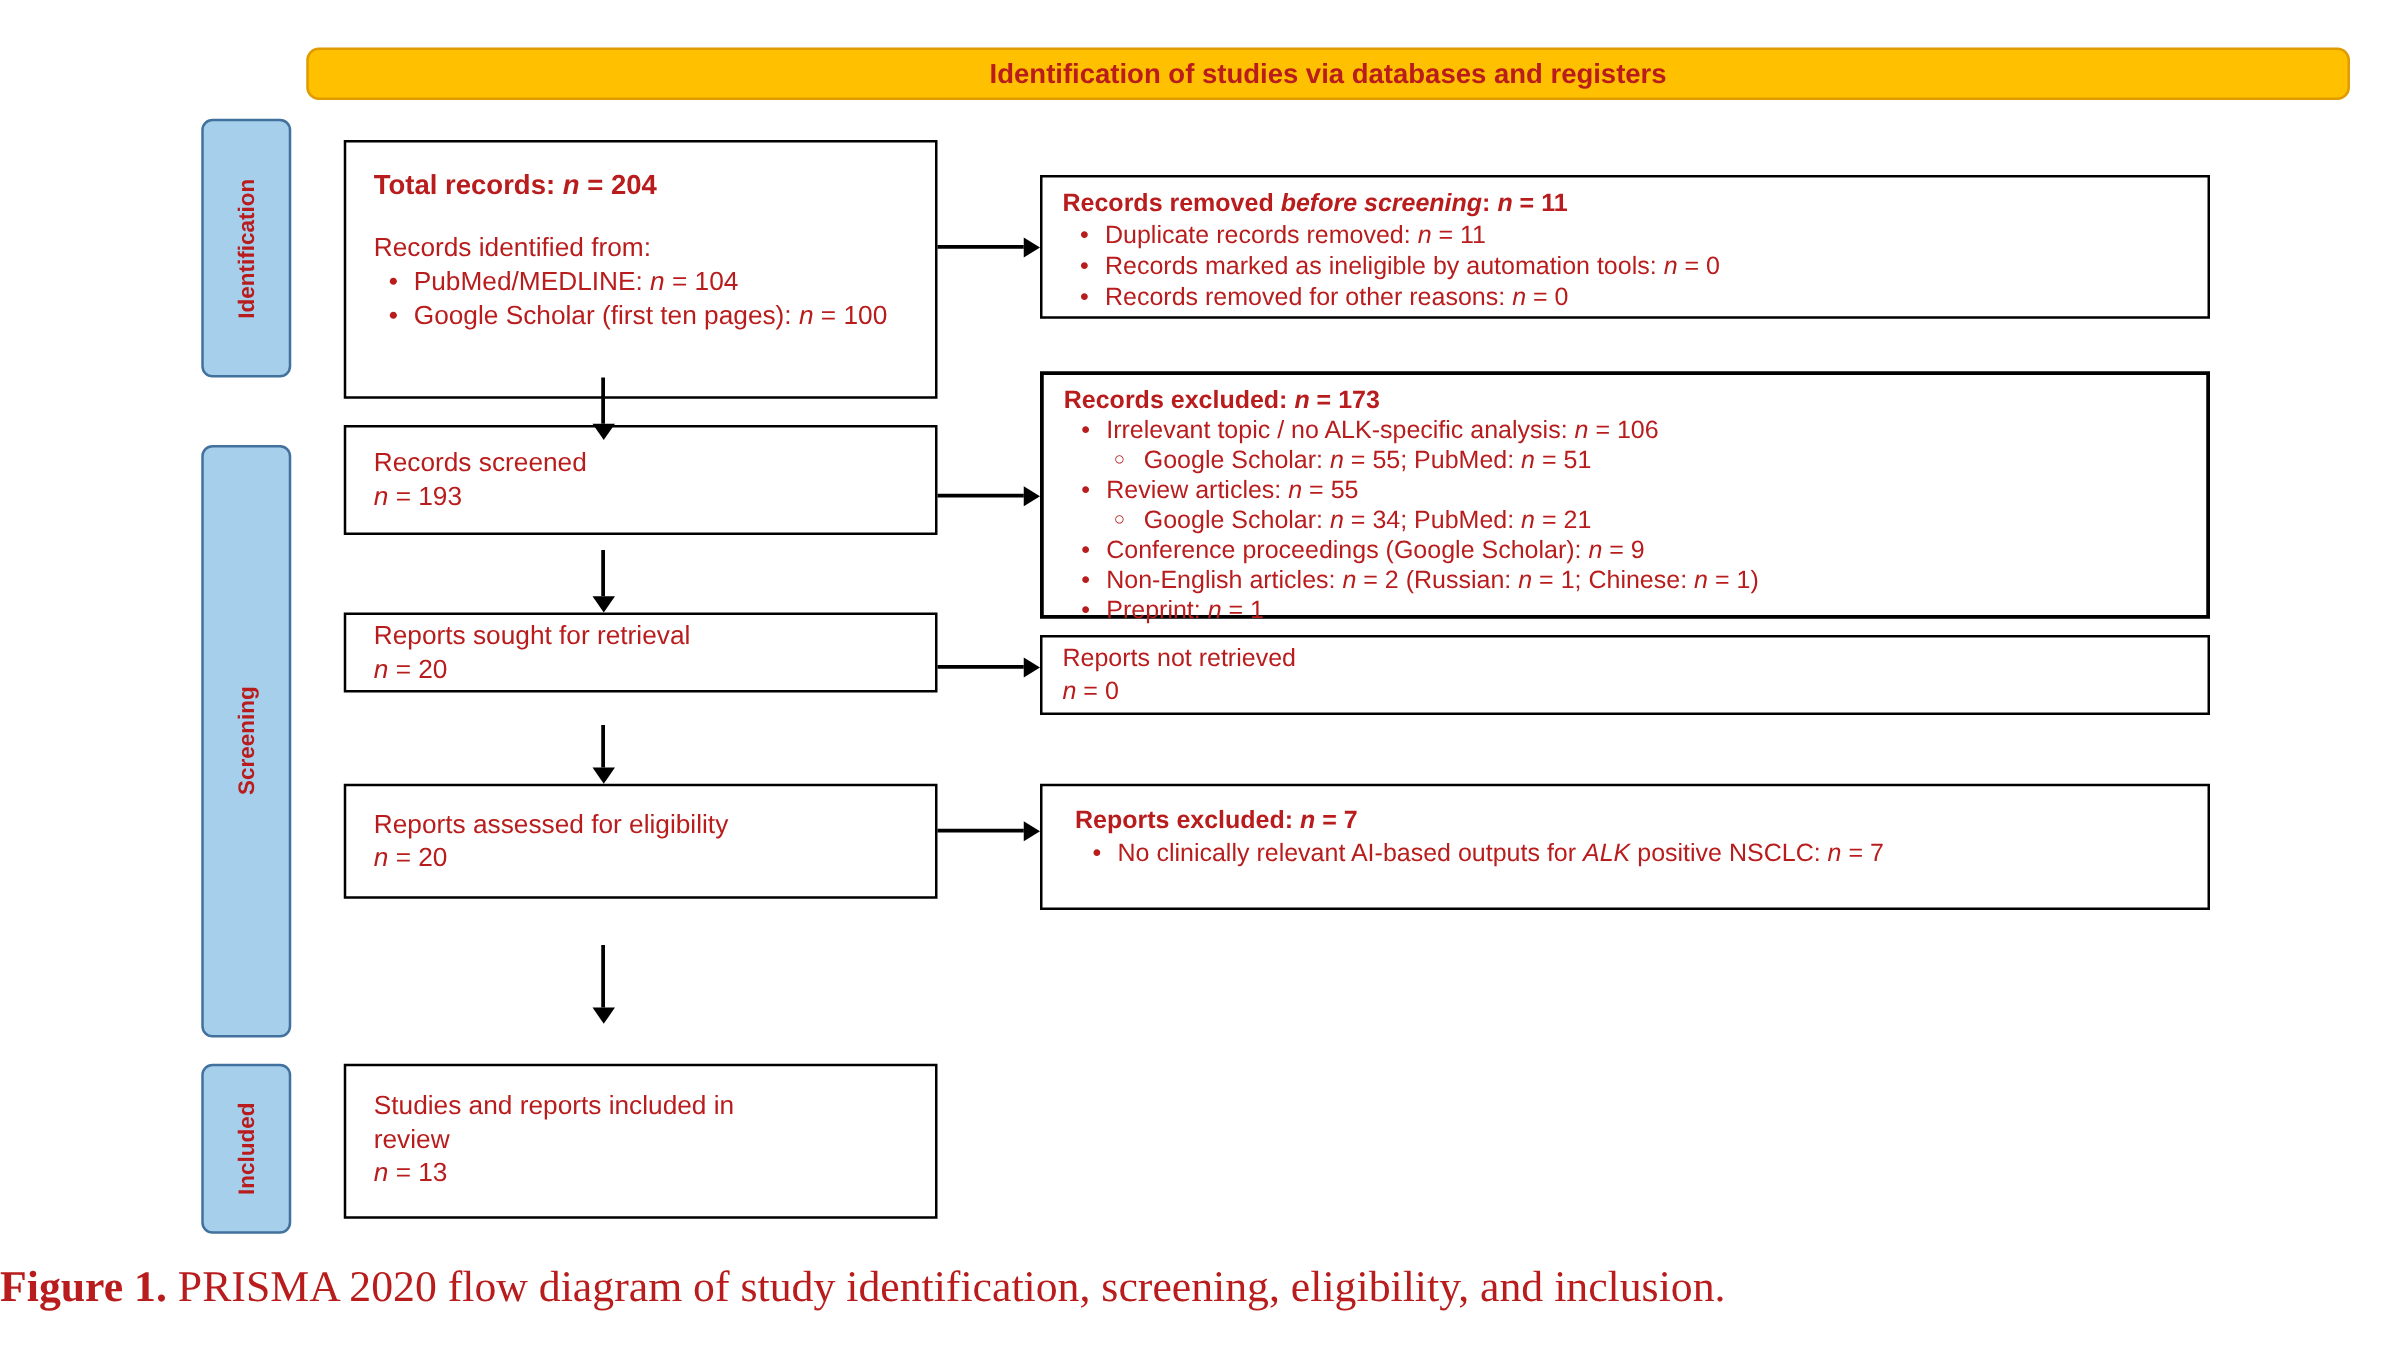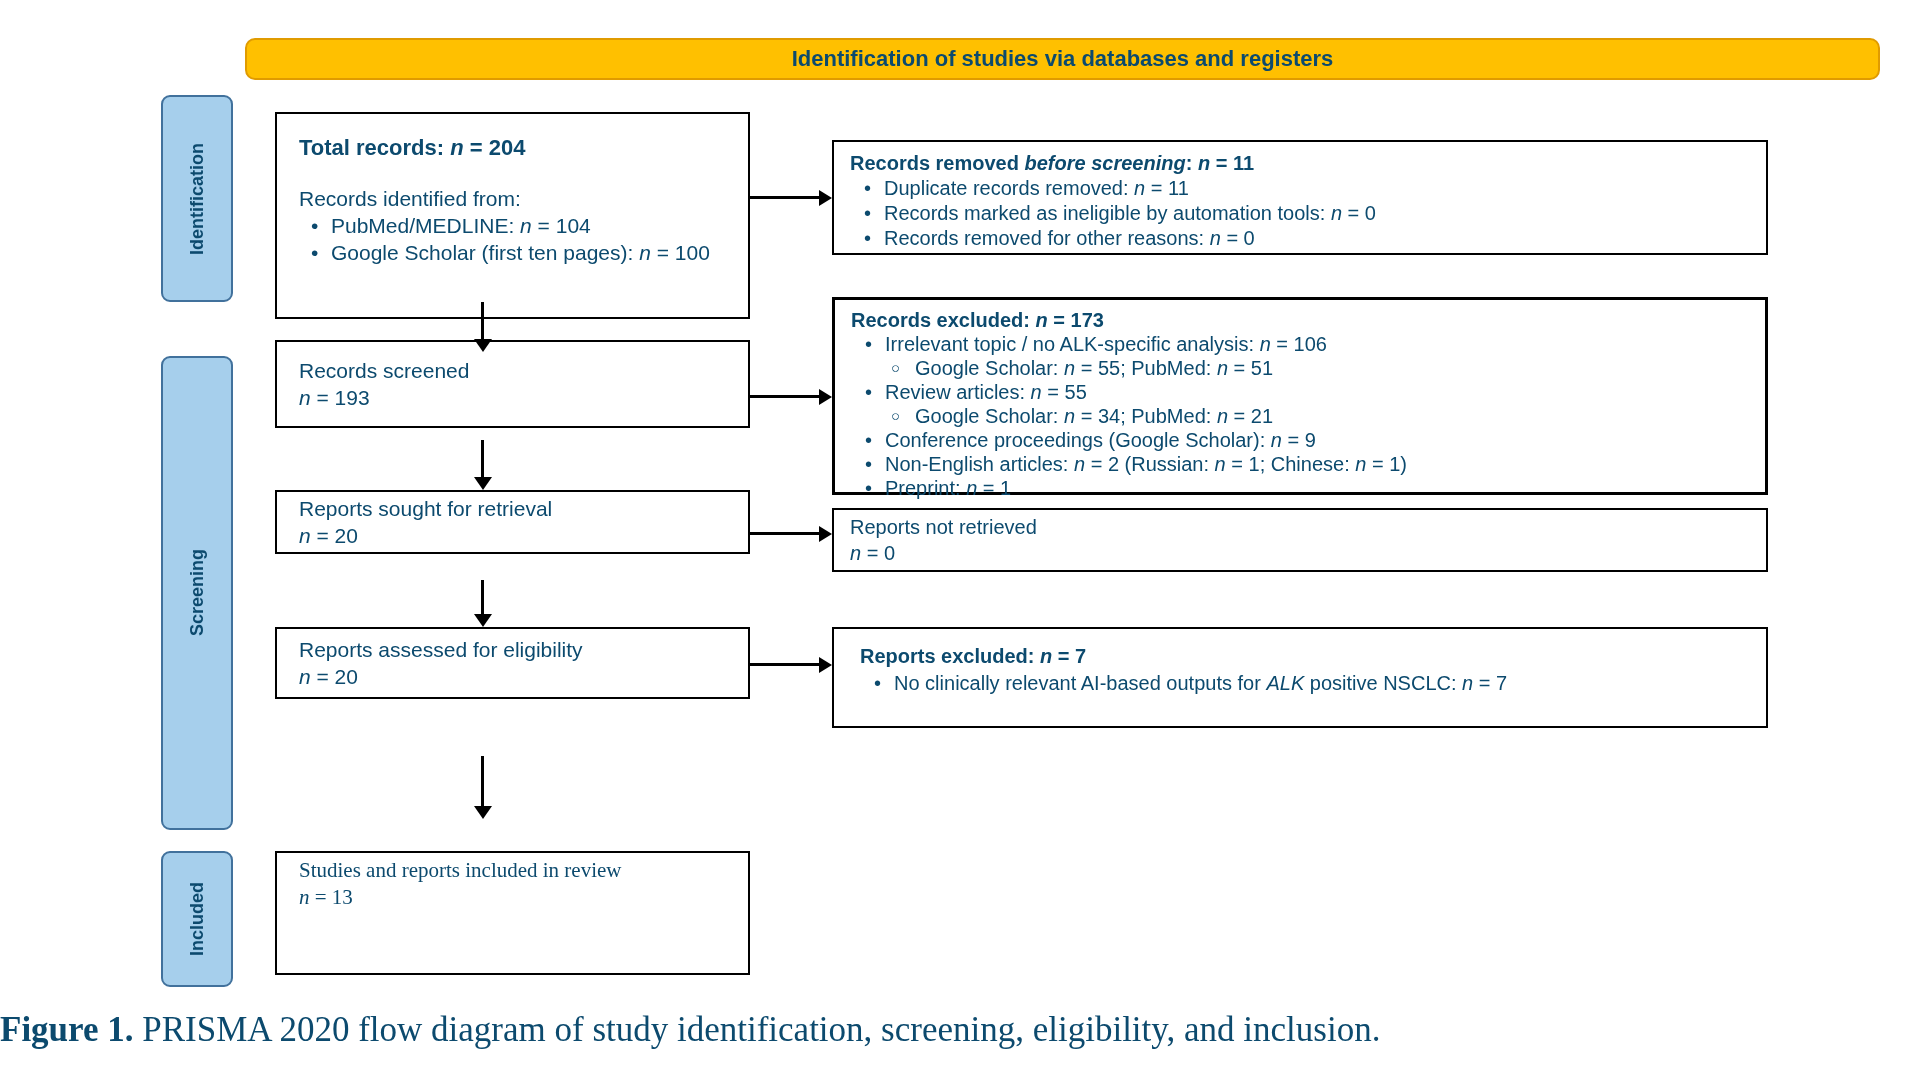--- a/index.html
+++ b/index.html
@@ -1,17 +1,17 @@
 <!DOCTYPE html>
 <html style="--banner-fill: #FFC000; --banner-border: #E09B00; --stage-label-fill: #A6CFEC; --stage-label-border: #41719C;"><head>
 <meta charset="utf-8">
 <style>
   html,body{margin:0;padding:0;background:#ffffff;}
   .page{position:relative;width:1920px;height:1080px;background:#ffffff;overflow:hidden;
-        font-family:"Liberation Sans", sans-serif;color:#0c4a6e;}
+        font-family:"Liberation Sans", sans-serif;color:#b91c1c;}
 
   
   .banner{position:absolute;left:245px;top:38px;width:1635px;height:42px;box-sizing:border-box;
           background:var(--banner-fill,#FFC000);border:2px solid var(--banner-border,#E09B00);
           border-radius:10px;display:flex;align-items:center;justify-content:center;}
   .banner span{font-weight:bold;font-size:22px;}
 
   
   .stage-label{position:absolute;left:161px;width:72px;box-sizing:border-box;
                background:var(--stage-label-fill,#A6CFEC);border:2px solid var(--stage-label-border,#41719C);
@@ -24,22 +24,22 @@
 
   
   .box{position:absolute;background:#fff;border:2px solid #000;box-sizing:border-box;}
   .left-box{left:275px;width:475px;font-size:21px;line-height:27px;}
   .right-box{left:832px;width:936px;font-size:20px;line-height:25px;}
 
   .box-total{top:112px;height:207px;padding:20px 22px;}
   .box-total .box-title{font-size:22px;margin-bottom:24px;}
   .box-screened{top:340px;height:88px;display:flex;flex-direction:column;justify-content:center;padding:0 22px;}
   .box-sought{top:490px;height:64px;display:flex;flex-direction:column;justify-content:center;padding:0 22px;}
-  .box-assessed{top:627px;height:72px;display:flex;flex-direction:column;justify-content:center;padding:0 22px;}
-  .box-included{top:851px;height:124px;padding:4px 22px;font-family:Liberation Serif, serif;}
+  .box-assessed{top:627px;height:92px;display:flex;flex-direction:column;justify-content:center;padding:0 22px;}
+  .box-included{top:851px;height:124px;padding:18px 22px;}
   .box-included .wrap-narrow{max-width:335px;}
 
   .box-removed{top:140px;height:115px;padding:9px 16px;}
   .box-excluded{top:297px;height:198px;padding:8px 16px;border-width:3px;line-height:24px;}
   .box-notretrieved{top:508px;height:64px;display:flex;flex-direction:column;justify-content:center;padding:0 16px;line-height:26px;}
   .box-repexcluded{top:627px;height:101px;padding:14px 26px;line-height:27px;}
 
   .box-title{font-weight:bold;}
 
   

